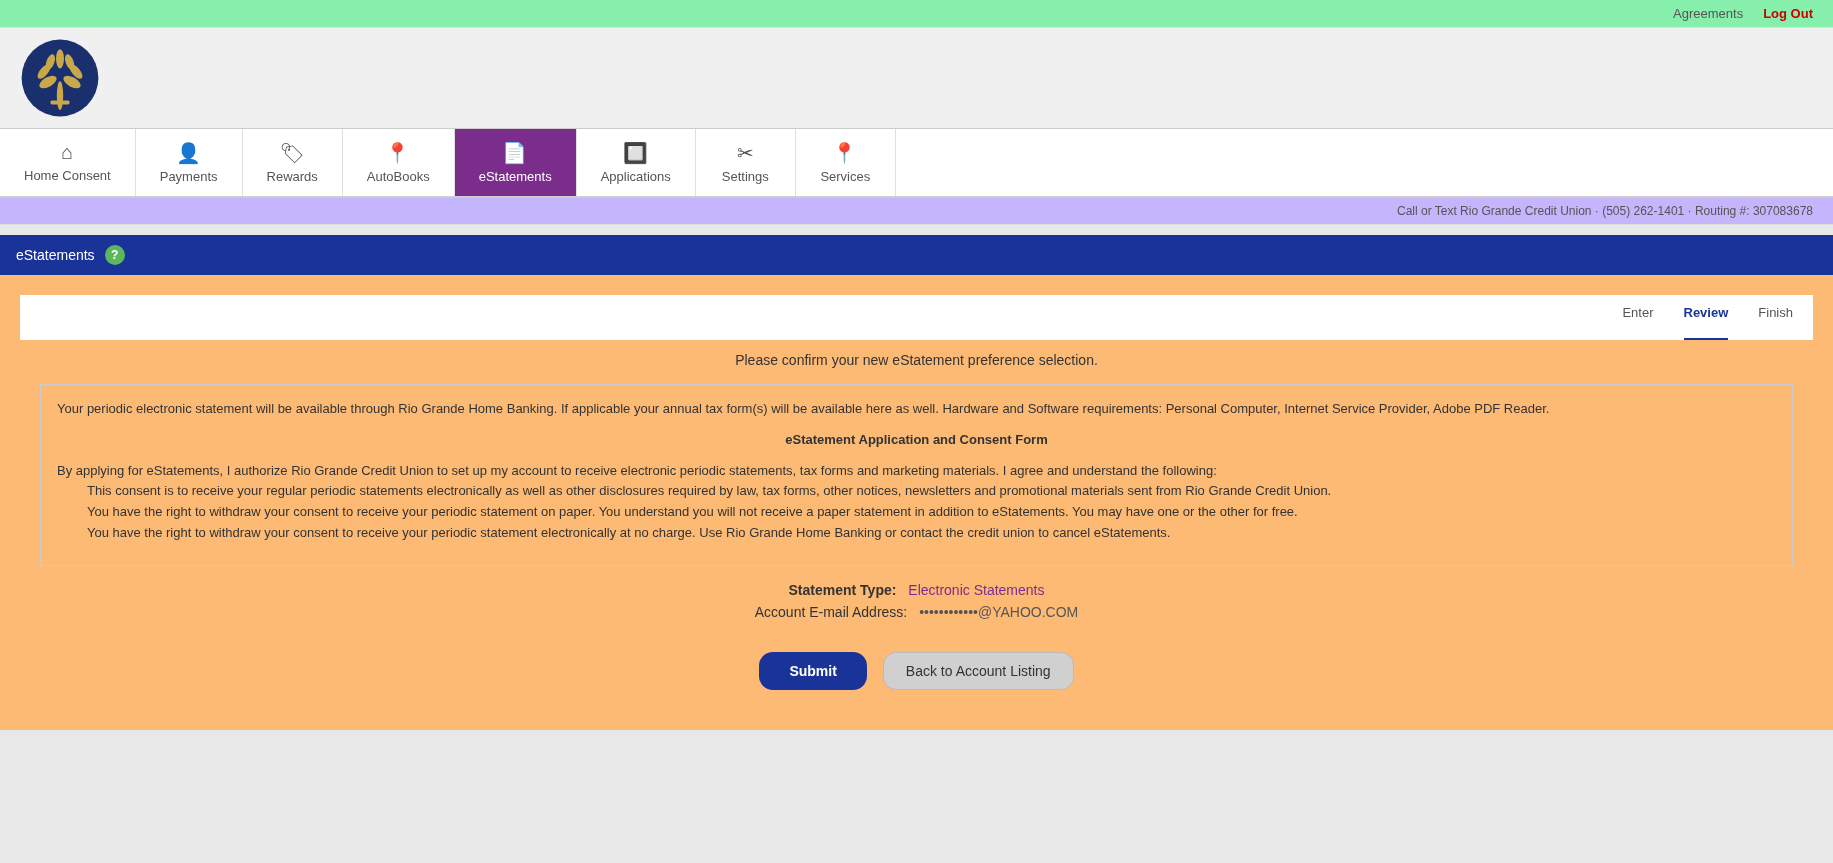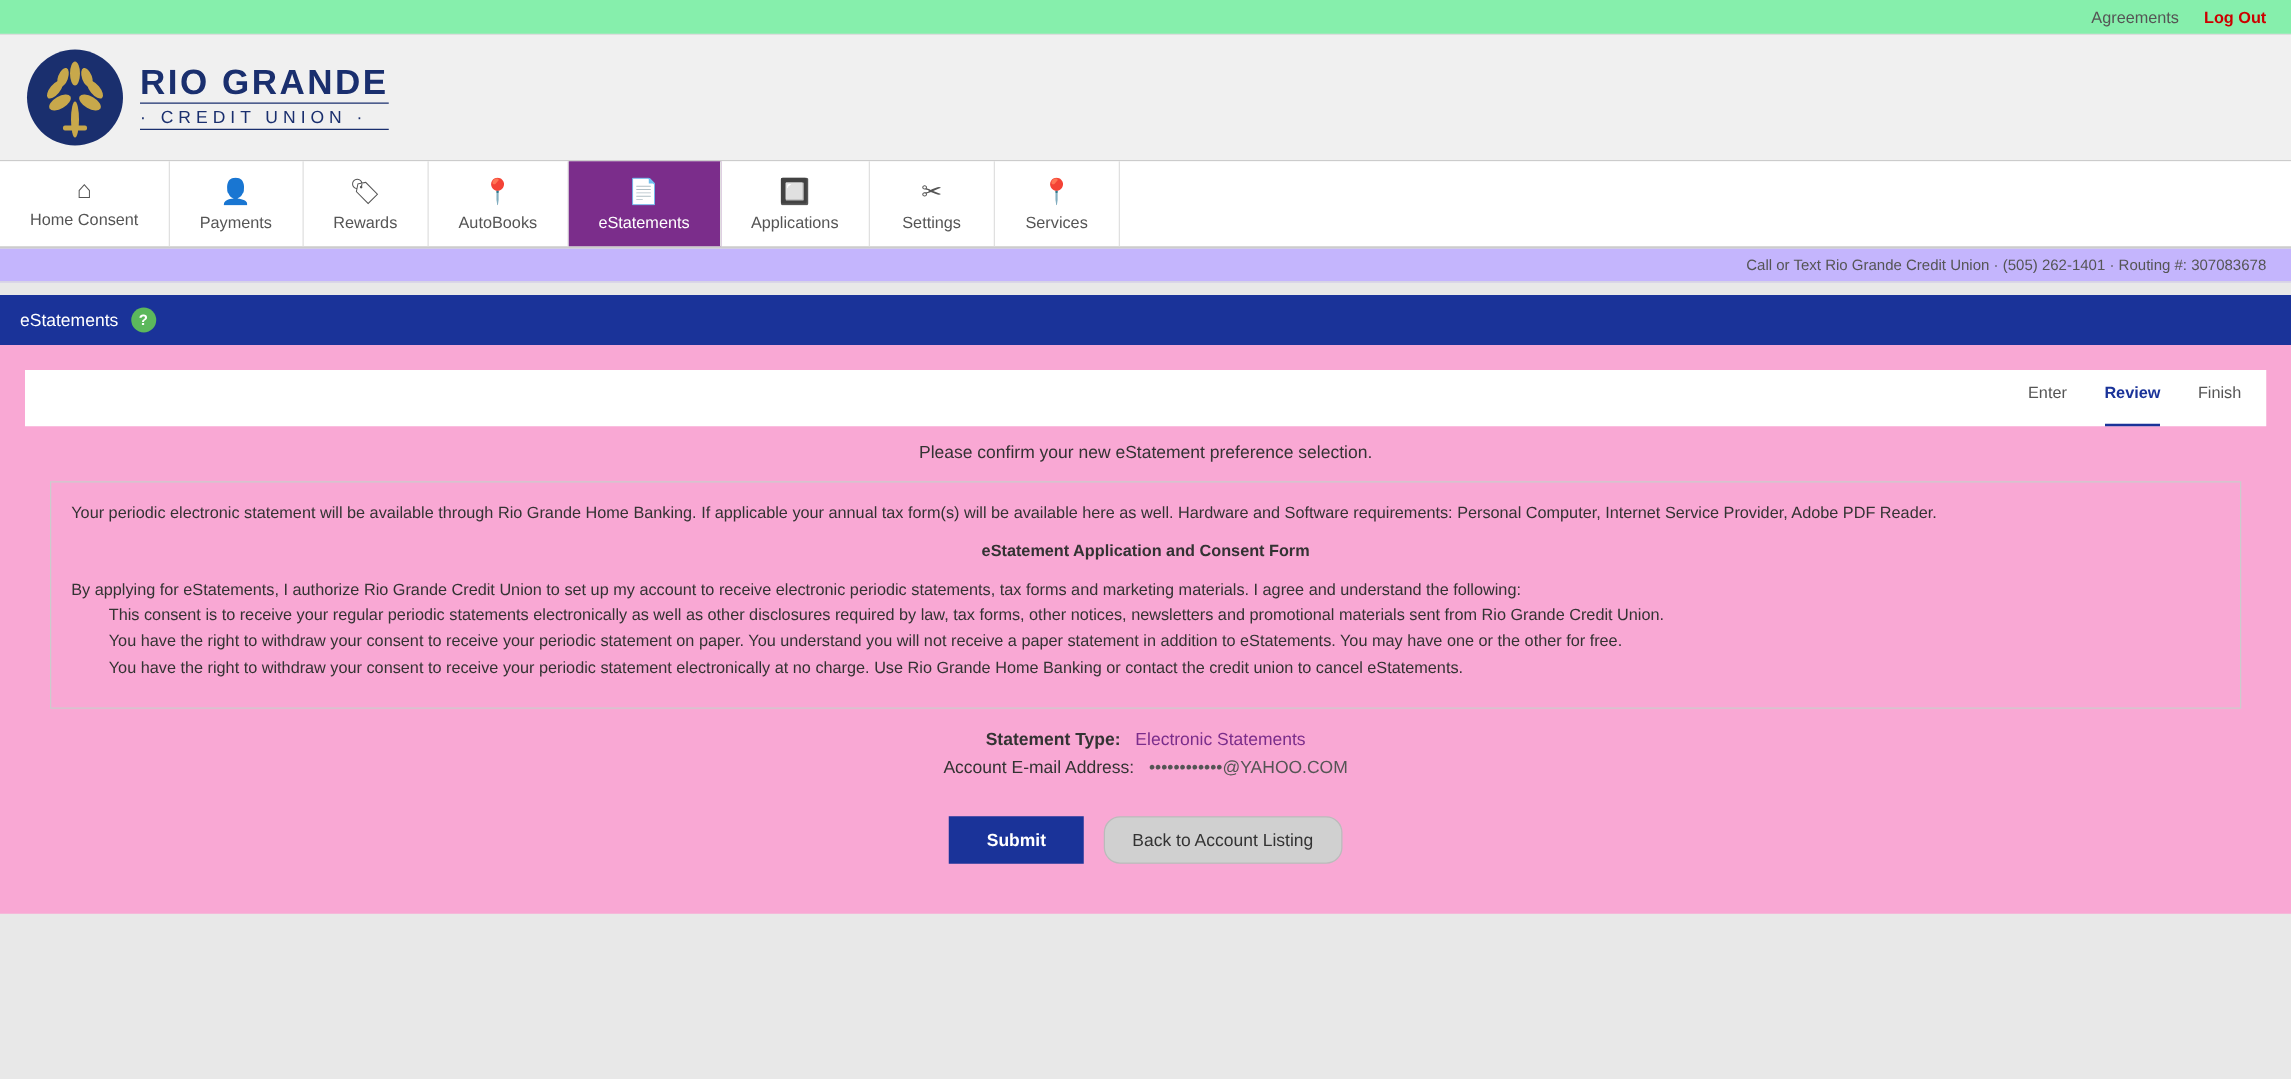--- a/index.html
+++ b/index.html
@@ -117,21 +117,21 @@
       width: 20px;
       height: 20px;
       font-size: 12px;
       font-weight: bold;
       margin-left: 10px;
       cursor: pointer;
     }
 
     
     .main-content {
-      background: #f9a8d4;
+      background: #fdba74;
       margin: 0 0 10px 0;
       padding: 20px;
     }
 
     
     .steps-bar {
       display: flex;
       justify-content: flex-end;
       padding: 10px 20px 0 0;
       background: #fff;
@@ -208,21 +208,21 @@
       padding: 10px 0 20px 0;
     }
     .btn-submit {
       background: #1a3399;
       color: #fff;
       border: none;
       padding: 10px 30px;
       font-size: 14px;
       font-weight: bold;
       cursor: pointer;
-      border-radius: 0;
+      border-radius: 14px;
     }
     .btn-back {
       background: #d0d0d0;
       color: #333;
       border: 1px solid #bbb;
       padding: 10px 22px;
       font-size: 14px;
       cursor: pointer;
       border-radius: 13px;
     }
@@ -259,24 +259,20 @@
         <ellipse cx="35" cy="55" rx="12" ry="6" fill="#c8a84b" transform="rotate(-30 35 55)"></ellipse>
         <ellipse cx="65" cy="55" rx="12" ry="6" fill="#c8a84b" transform="rotate(30 65 55)"></ellipse>
         <ellipse cx="30" cy="42" rx="11" ry="5" fill="#c8a84b" transform="rotate(-50 30 42)"></ellipse>
         <ellipse cx="70" cy="42" rx="11" ry="5" fill="#c8a84b" transform="rotate(50 70 42)"></ellipse>
         <ellipse cx="38" cy="30" rx="10" ry="5" fill="#c8a84b" transform="rotate(-70 38 30)"></ellipse>
         <ellipse cx="62" cy="30" rx="10" ry="5" fill="#c8a84b" transform="rotate(70 62 30)"></ellipse>
         <ellipse cx="50" cy="26" rx="5" ry="12" fill="#c8a84b"></ellipse>
 
         <rect x="38" y="78" width="24" height="5" rx="2" fill="#c8a84b"></rect>
       </svg>
-      <div class="logo-text">
-        <div class="main-name">RIO GRANDE</div>
-        <div class="sub-name">· CREDIT UNION ·</div>
-      </div>
     </div>
   </div>
 
   <div class="nav-bar">
     <a class="nav-item">
       <span class="nav-icon">⌂</span>
       <span>Home Consent</span>
     </a>
     <a class="nav-item">
       <span class="nav-icon">👤</span>

